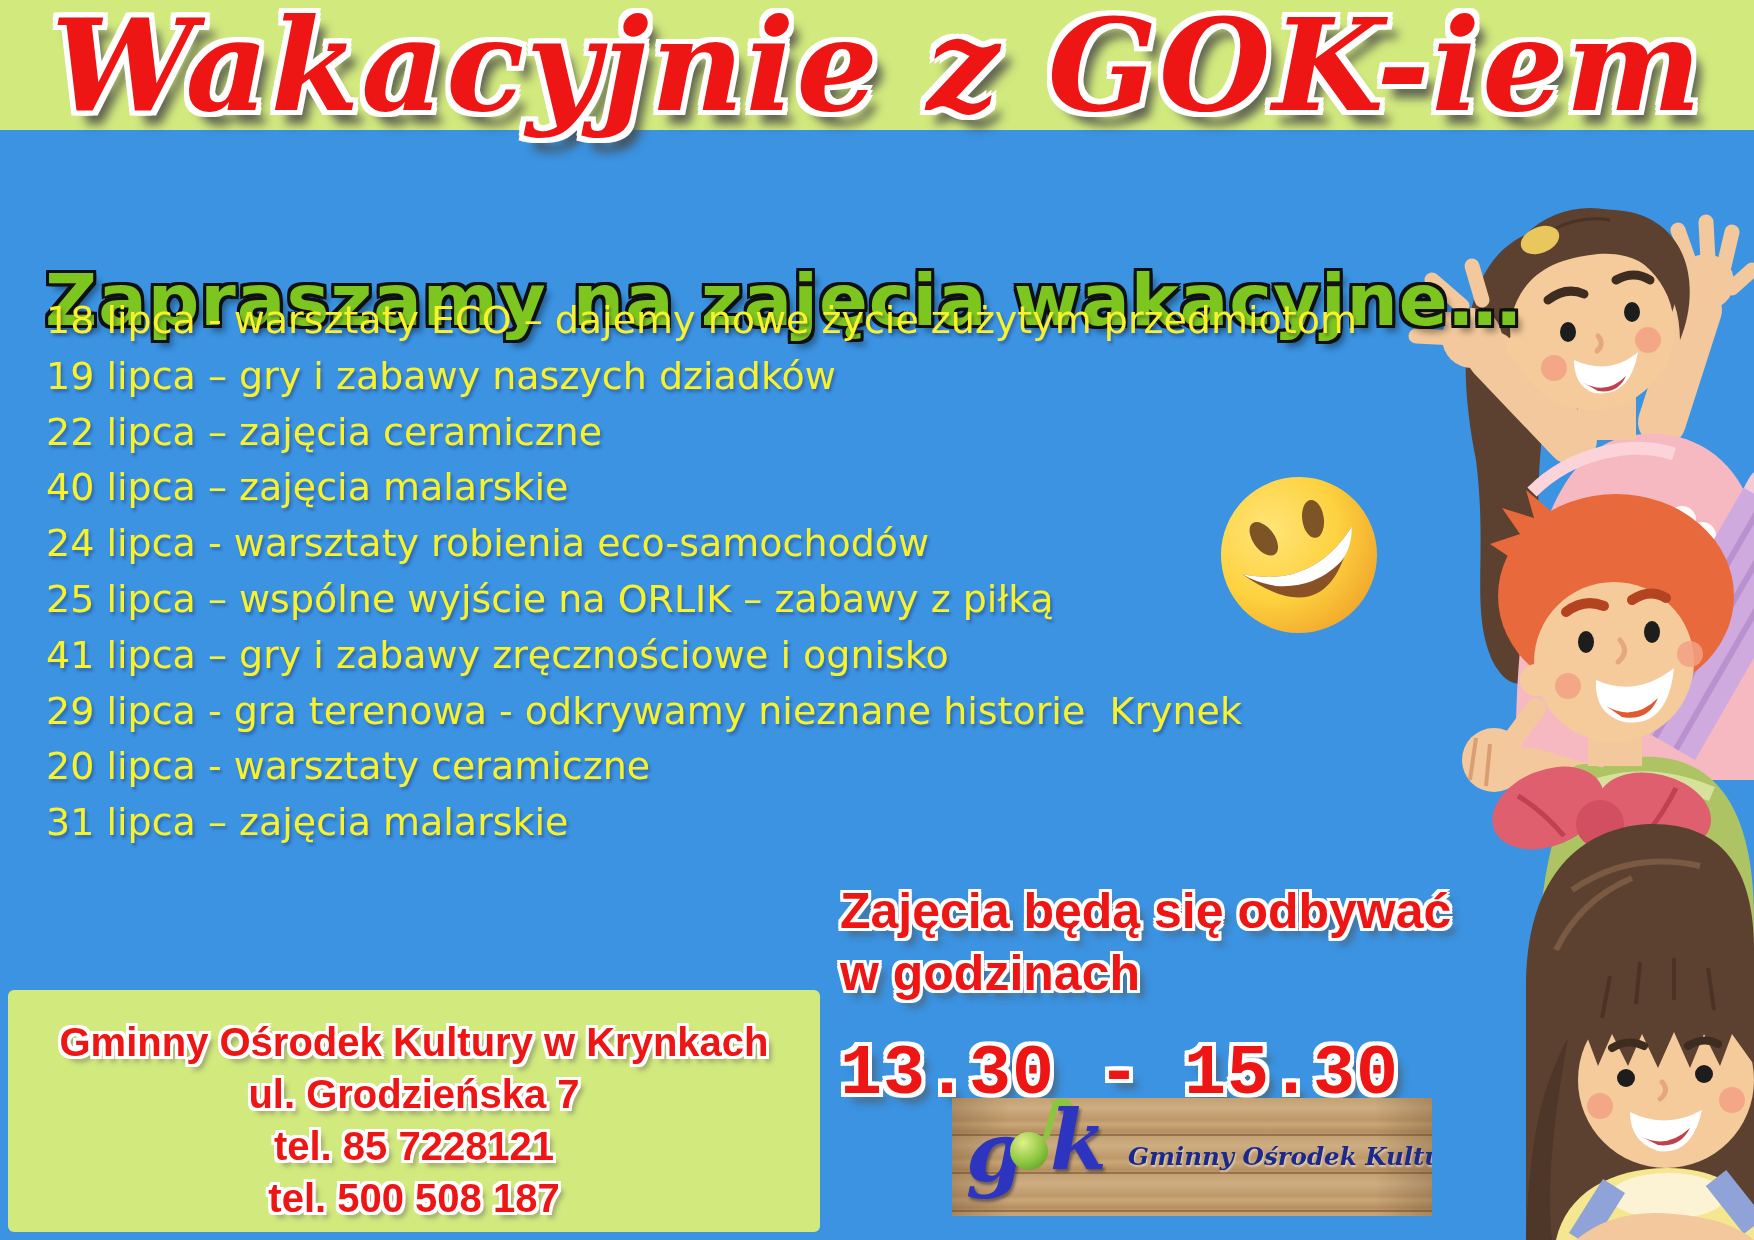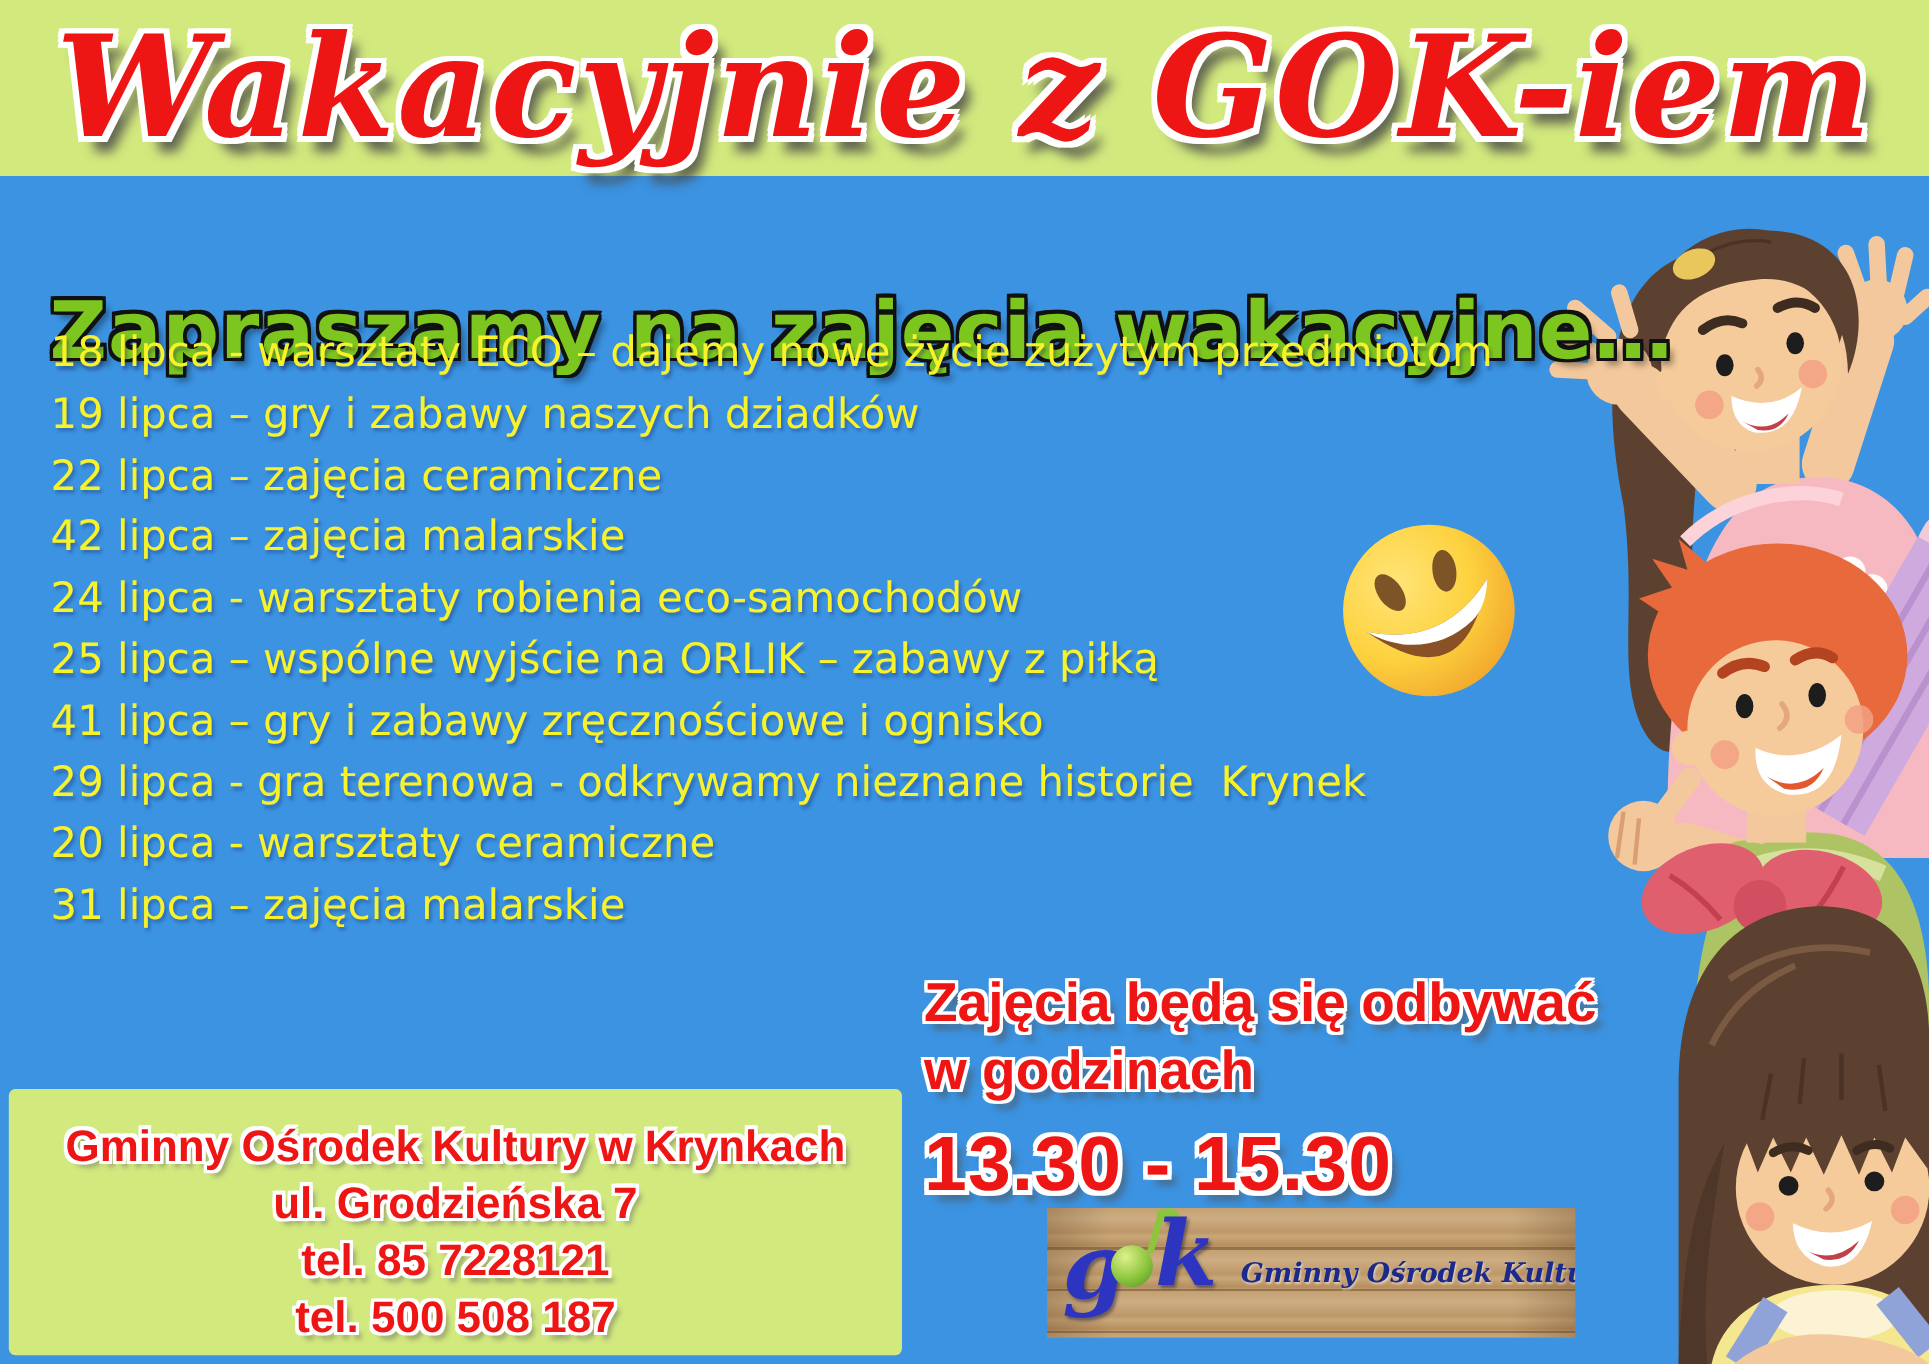--- a/index.html
+++ b/index.html
@@ -1,21 +1,21 @@
 <!DOCTYPE html>
 <html><head>
 <meta charset="utf-8">
 <title>Wakacyjnie z GOK-iem</title>
 <style>
   html,body{margin:0;padding:0;}
   body{width:1754px;height:1240px;overflow:hidden;font-family:"DejaVu Sans",sans-serif;}
   .poster{position:relative;width:1754px;height:1240px;background:#3b93e2;overflow:hidden;}
 
   
-  .banner{position:absolute;left:0;top:0;width:1754px;height:160px;background:#d2e97e;z-index:3;
+  .banner{position:absolute;left:0;top:0;width:1754px;height:130px;background:#d2e97e;z-index:3;
           display:flex;align-items:center;justify-content:center;}
   .title{font-family:"DejaVu Serif",serif;font-style:italic;font-weight:bold;
          font-size:128px;letter-spacing:2px;color:#ee1515;white-space:nowrap;
          text-shadow:
            -5px -5px 0 #fff, 5px -5px 0 #fff, -5px 5px 0 #fff, 5px 5px 0 #fff,
            -5px 0 0 #fff, 5px 0 0 #fff, 0 -5px 0 #fff, 0 5px 0 #fff,
            10px 14px 10px rgba(70,70,70,.8);}
 
   
   .subtitle{position:absolute;left:45px;top:198px;z-index:2;
@@ -38,25 +38,25 @@
   .kids{position:absolute;left:1280px;top:160px;width:474px;height:1080px;z-index:1;}
 
   
   .hours{position:absolute;left:840px;top:880px;width:680px;z-index:2;text-align:left;
          font-family:"Liberation Sans",sans-serif;font-weight:bold;color:#ee1515;}
   .hours .h-line{font-size:50px;line-height:62px;white-space:nowrap;
          text-shadow:
            -3px -3px 0 #fff, 3px -3px 0 #fff, -3px 3px 0 #fff, 3px 3px 0 #fff,
            -3px 0 0 #fff, 3px 0 0 #fff, 0 -3px 0 #fff, 0 3px 0 #fff,
            7px 8px 6px rgba(80,80,80,.55);}
-  .hours .h-time{margin-top:12px;font-size:70px;line-height:84px;letter-spacing:1px;white-space:nowrap;
+  .hours .h-time{margin-top:29px;font-size:70px;line-height:84px;letter-spacing:1px;white-space:nowrap;
          text-shadow:
            -4px -4px 0 #fff, 4px -4px 0 #fff, -4px 4px 0 #fff, 4px 4px 0 #fff,
            -4px 0 0 #fff, 4px 0 0 #fff, 0 -4px 0 #fff, 0 4px 0 #fff,
-           8px 10px 7px rgba(80,80,80,.55);}
+           8px 10px 7px rgba(80,80,80,.55); font-family: Liberation Mono, monospace;}
 
   
   .contact{position:absolute;left:8px;top:990px;width:812px;height:242px;background:#d2e97e;
            border-radius:6px;z-index:2;text-align:center;padding-top:26px;box-sizing:border-box;
            font-family:"Liberation Sans",sans-serif;font-weight:bold;color:#ee1515;}
   .contact div{font-size:40px;line-height:52px;white-space:nowrap;
            text-shadow:
              -3px -3px 0 #fff, 3px -3px 0 #fff, -3px 3px 0 #fff, 3px 3px 0 #fff,
              -3px 0 0 #fff, 3px 0 0 #fff, 0 -3px 0 #fff, 0 3px 0 #fff,
              5px 6px 5px rgba(90,90,90,.5);}
@@ -92,21 +92,21 @@
   <header class="banner">
     <h1 class="title">Wakacyjnie z GOK-iem</h1>
   </header>
 
   <h2 class="subtitle">Zapraszamy na zajęcia wakacyjne…</h2>
 
   <ul class="schedule">
     <li>18 lipca - warsztaty ECO – dajemy nowe życie zużytym przedmiotom</li>
     <li>19 lipca – gry i zabawy naszych dziadków</li>
     <li>22 lipca – zajęcia ceramiczne</li>
-    <li>42 lipca – zajęcia malarskie</li>
+    <li>40 lipca – zajęcia malarskie</li>
     <li>24 lipca - warsztaty robienia eco-samochodów</li>
     <li>25 lipca – wspólne wyjście na ORLIK – zabawy z piłką</li>
     <li>41 lipca – gry i zabawy zręcznościowe i ognisko</li>
     <li>29 lipca - gra terenowa - odkrywamy nieznane historie  Krynek</li>
     <li>20 lipca - warsztaty ceramiczne</li>
     <li>31 lipca – zajęcia malarskie</li>
   </ul>
 
   <svg class="emoji" viewBox="0 0 100 100" aria-hidden="true">
     <defs>

